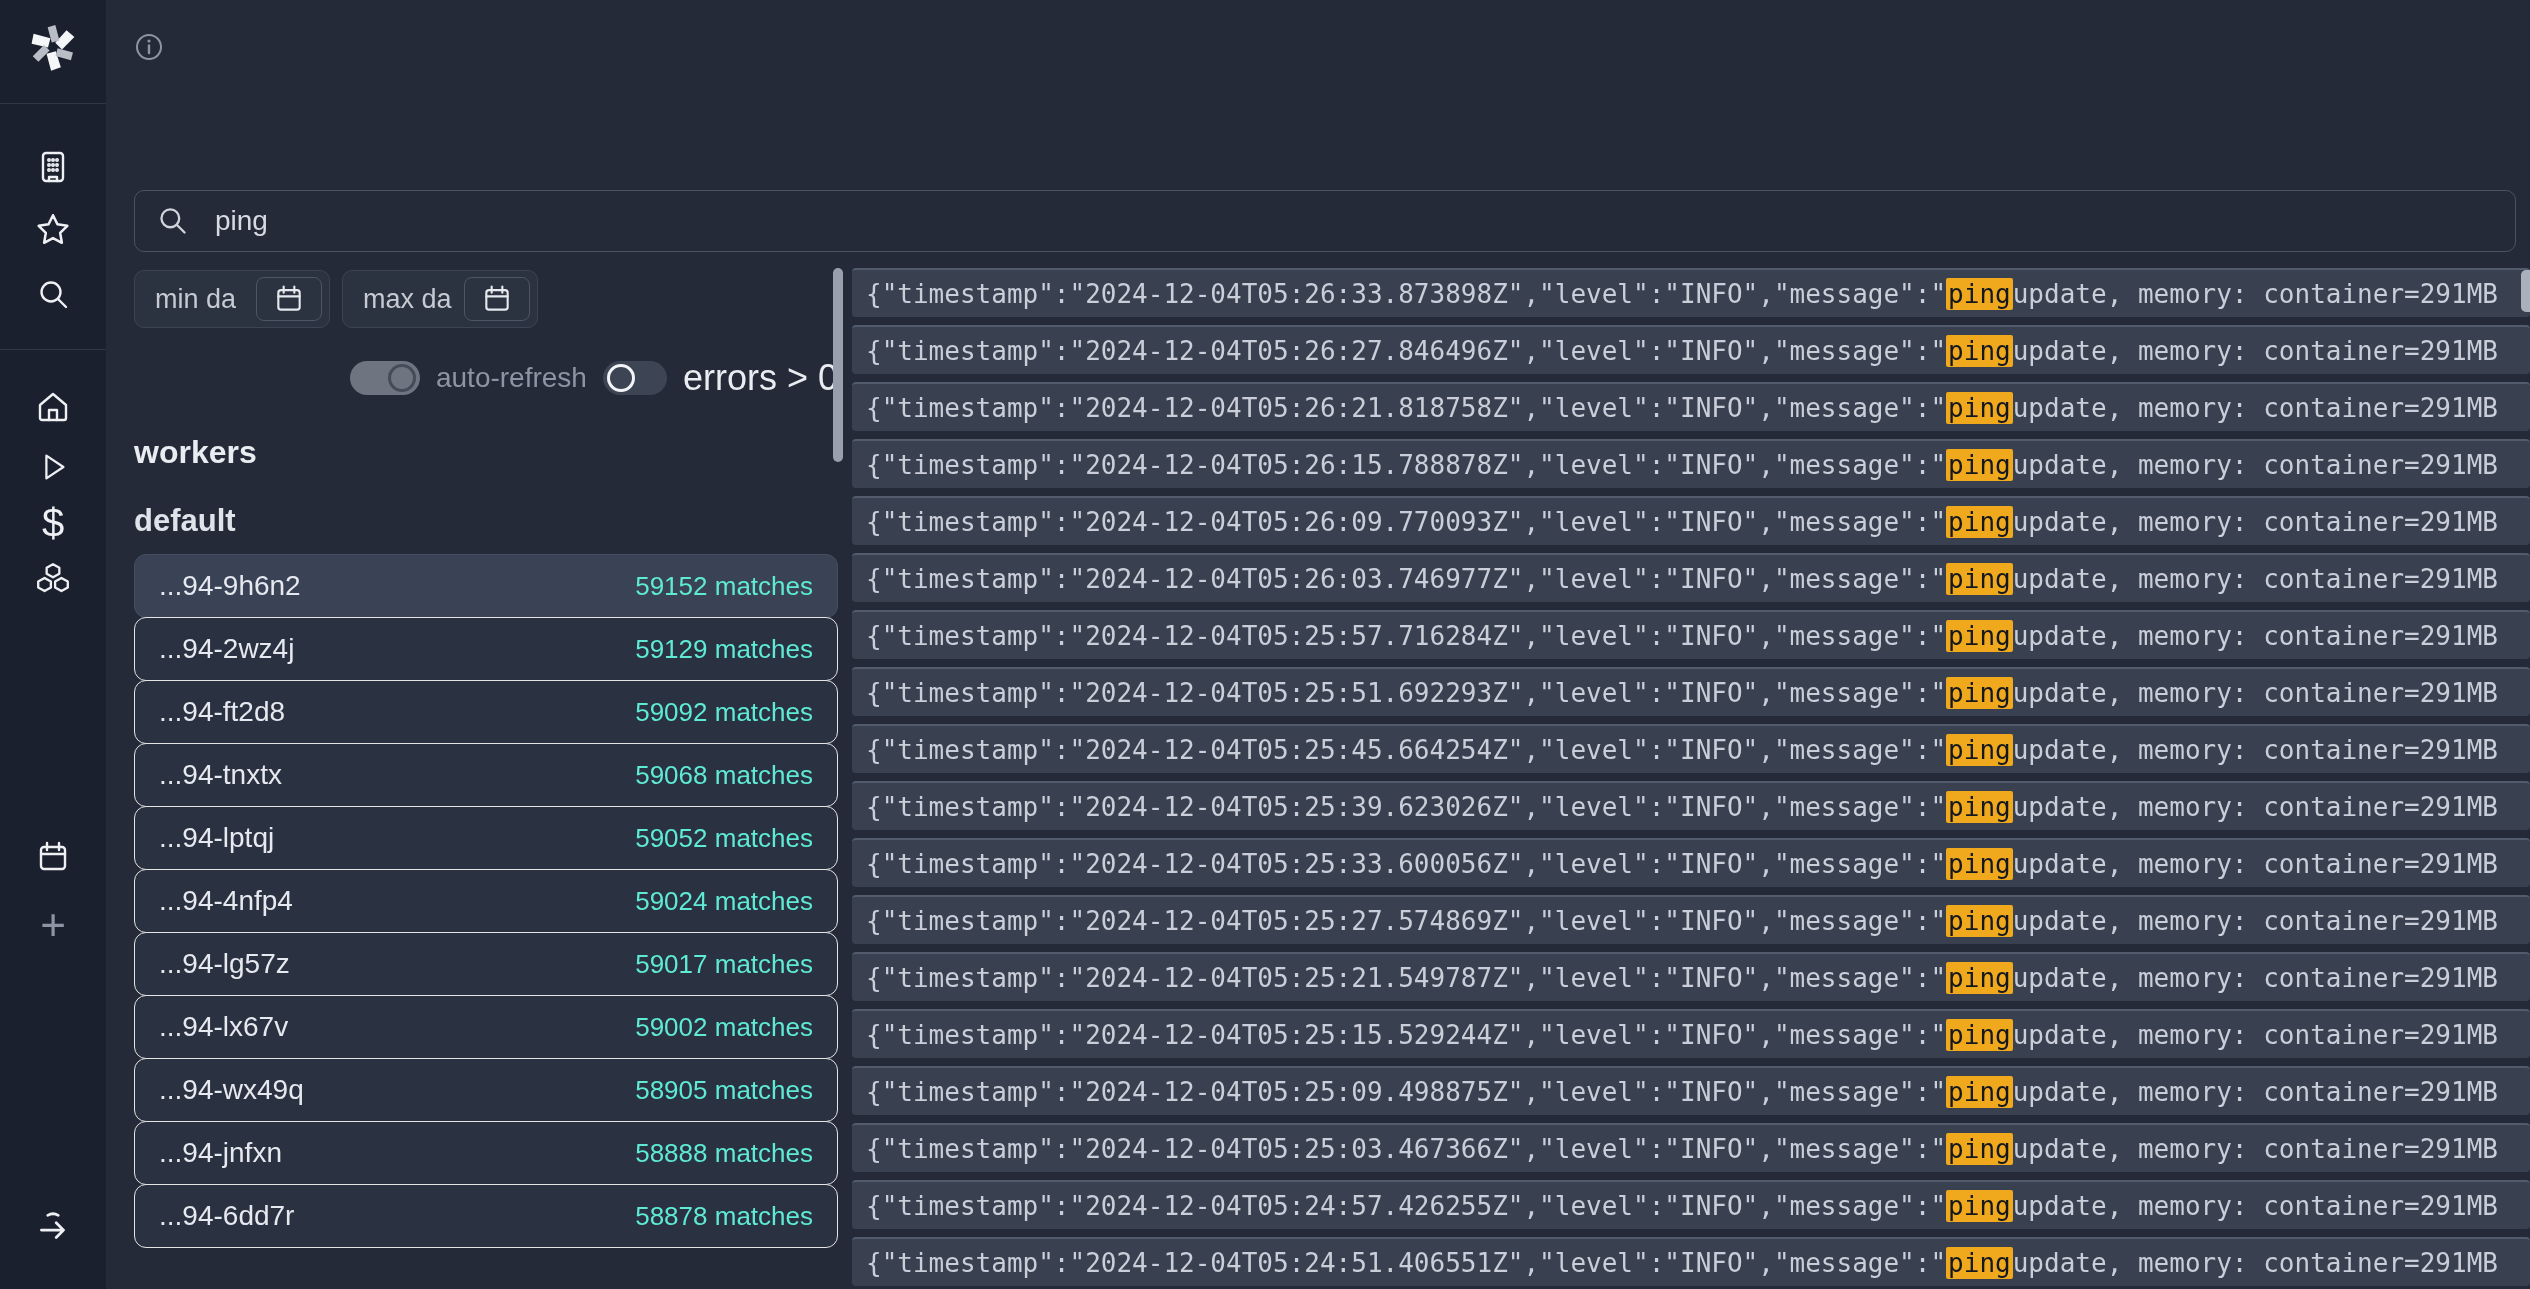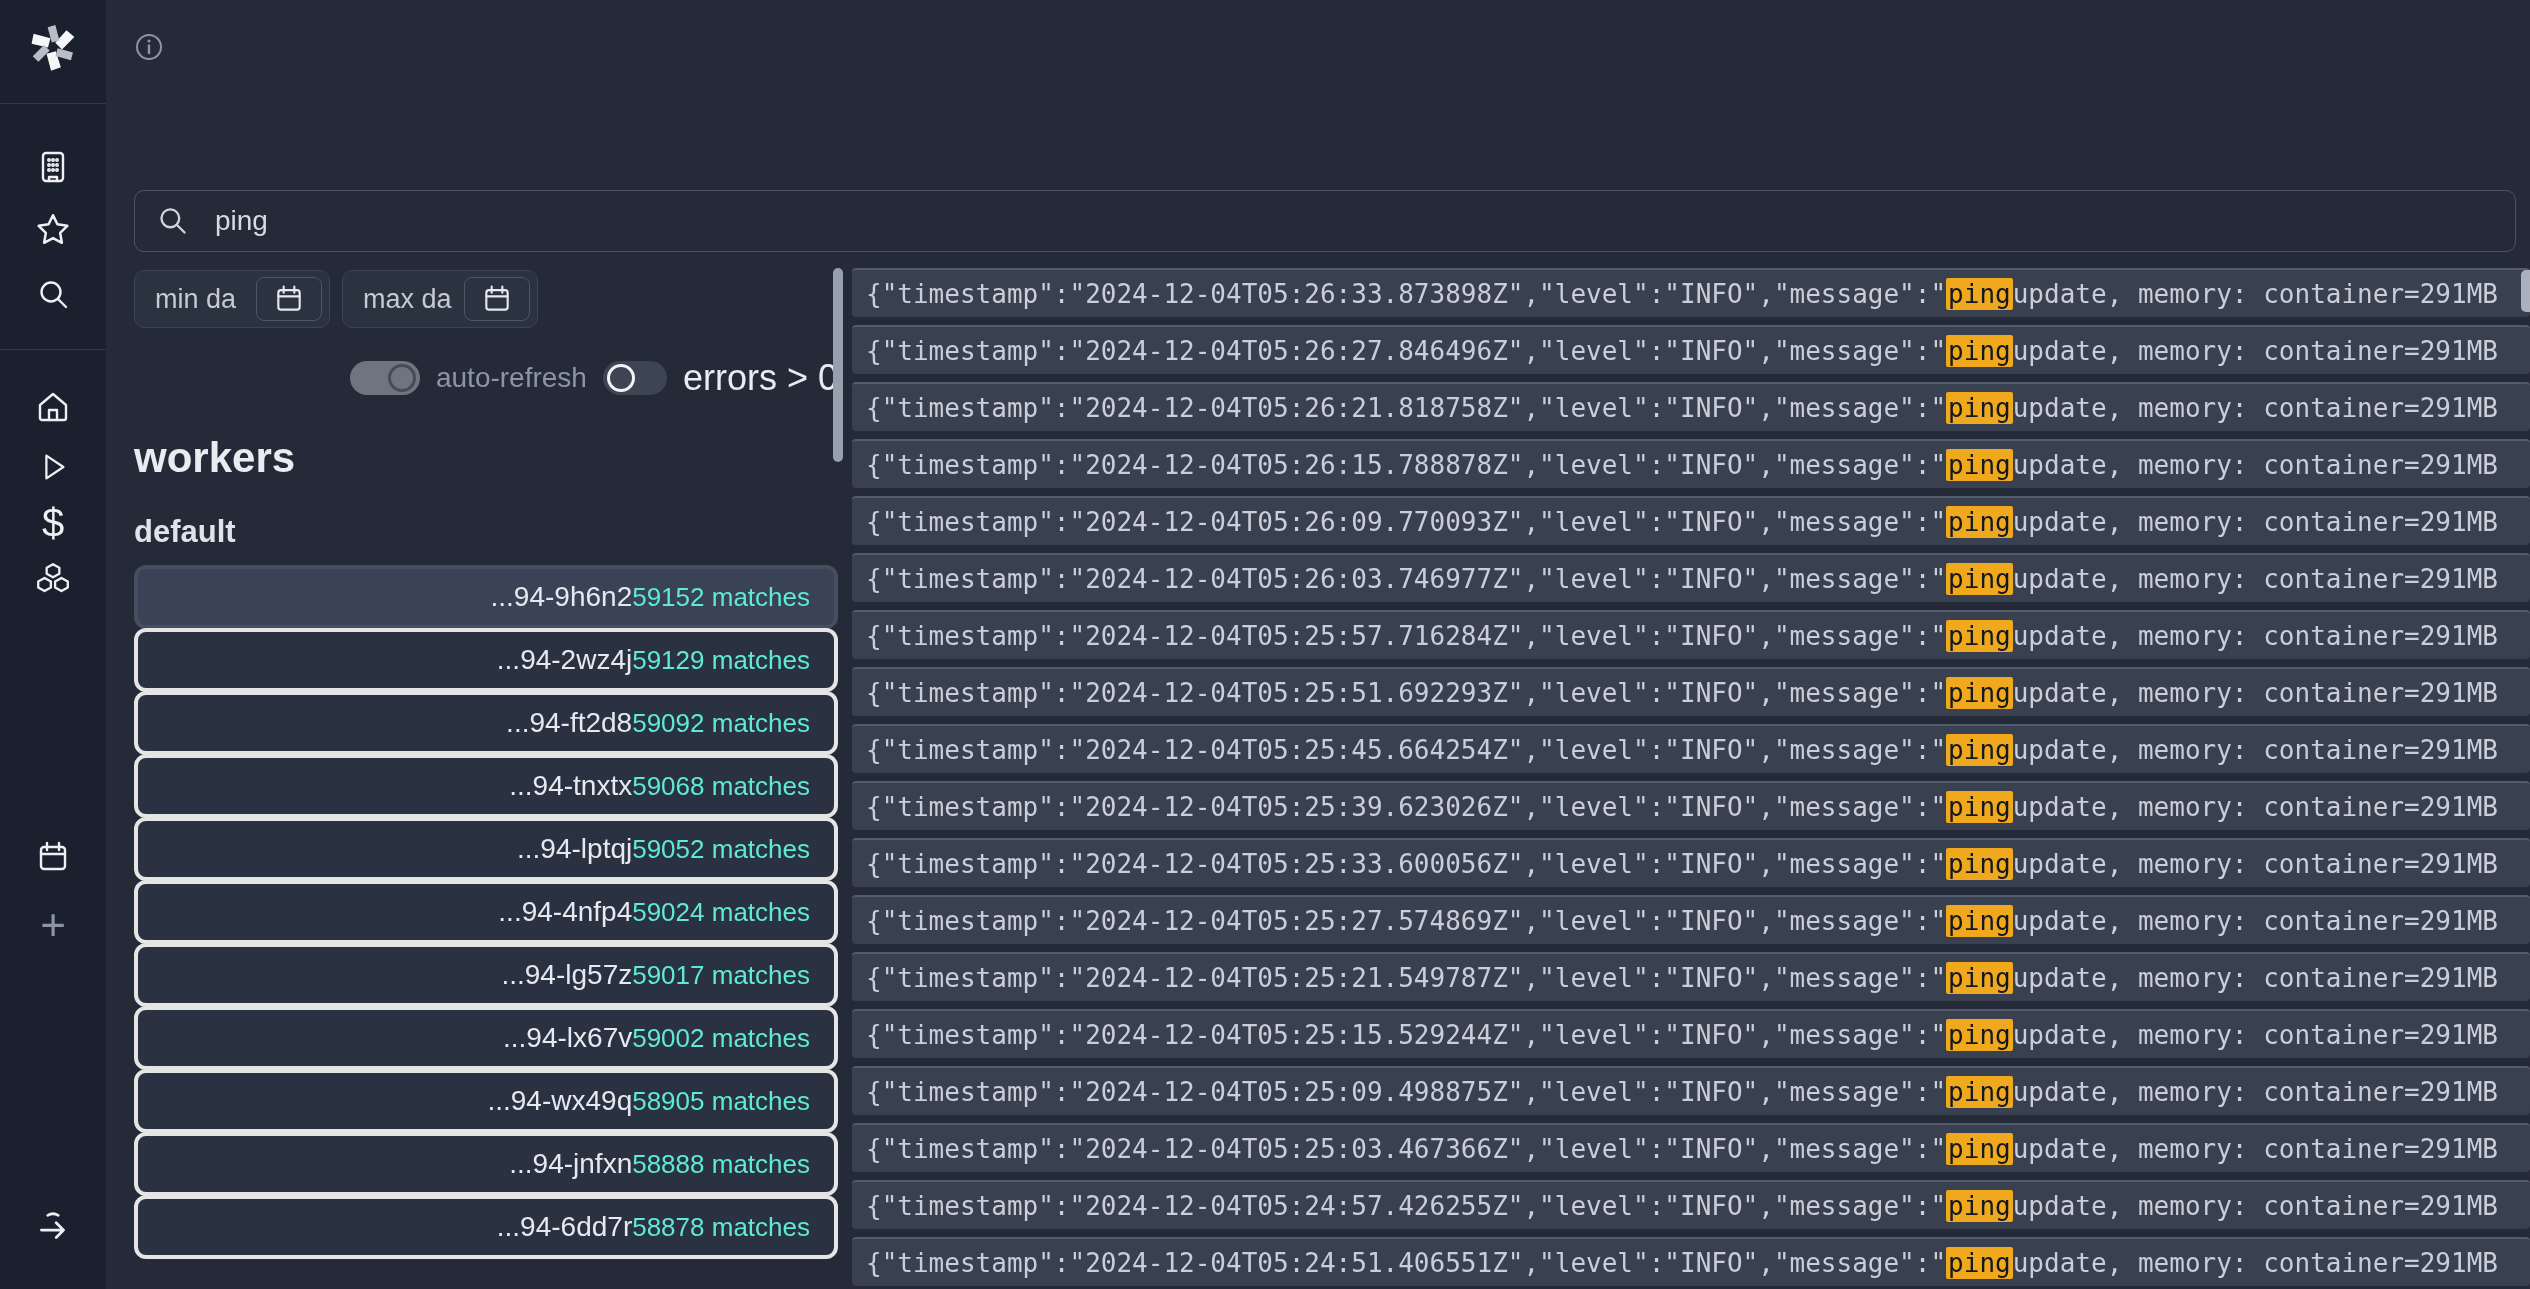--- a/index.html
+++ b/index.html
@@ -39,25 +39,25 @@
   .toggle-row{margin-top:20px;height:36px;display:flex;align-items:center;justify-content:flex-end;gap:16px;}
   .toggle{position:relative;width:70px;height:34px;border-radius:17px;cursor:pointer;flex:none;}
   .toggle .thumb{position:absolute;top:3px;width:28px;height:28px;border-radius:50%;box-sizing:border-box;}
   .toggle-auto{background:#6e7480;}
   .toggle-auto .thumb{right:4px;border:3px solid #454c59;}
   .toggle-errors{background:#3d4454;width:64px;}
   .toggle-errors .thumb{left:4px;border:3px solid #f2f4f7;}
   .toggle-label-muted{font-size:28px;color:#8d95a4;}
   .toggle-label-strong{font-size:36px;color:#e9ecf1;font-weight:500;}
 
-  .workers-heading{margin-top:38px;font-size:42px;font-weight:700;color:#e9ecf1;}
+  .workers-heading{margin-top:38px;font-size:32px;font-weight:700;color:#e9ecf1;}
   .group-label{margin-top:32px;font-size:31px;font-weight:600;color:#dfe3ea;}
   .worker-list{margin-top:16px;}
-  .worker-row{height:64px;margin-top:-1px;border:4px solid #e5e5e5;border-radius:12px;background:#2a3140;
-    display:flex;align-items:center;justify-content:flex-end;padding:0 24px;box-sizing:border-box;cursor:pointer;}
+  .worker-row{height:64px;margin-top:-1px;border:1px solid #e5e5e5;border-radius:12px;background:#2a3140;
+    display:flex;align-items:center;justify-content:space-between;padding:0 24px;box-sizing:border-box;cursor:pointer;}
   .worker-row.selected{background:#3a4255;border-color:#464e5f;}
   .worker-name{font-size:28px;color:#e6e9ef;}
   .worker-matches{font-size:26px;color:#5eead4;}
 
   .panel-scrollbar{position:absolute;left:833px;top:268px;width:10px;height:194px;background:#98a0ae;border-radius:5px;}
 
   .log-pane{position:absolute;left:852px;top:260px;right:0;bottom:0;overflow:hidden;}
   .log-row{height:47px;margin-top:8px;border-top:2px solid #535c6d;background:#394050;border-radius:4px;
     display:flex;align-items:center;padding-left:14px;white-space:nowrap;overflow:hidden;cursor:pointer;
     font-family:"DejaVu Sans Mono","Liberation Mono",monospace;font-size:26px;color:#c9ced8;}

